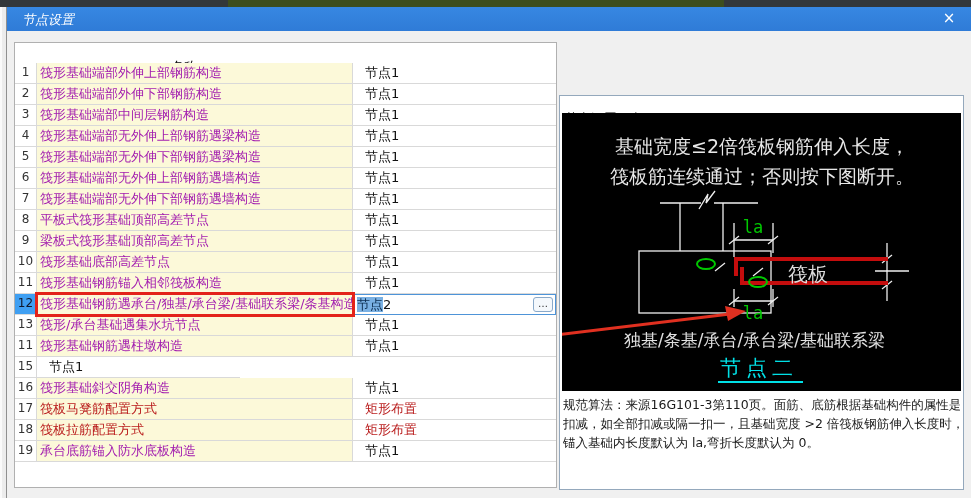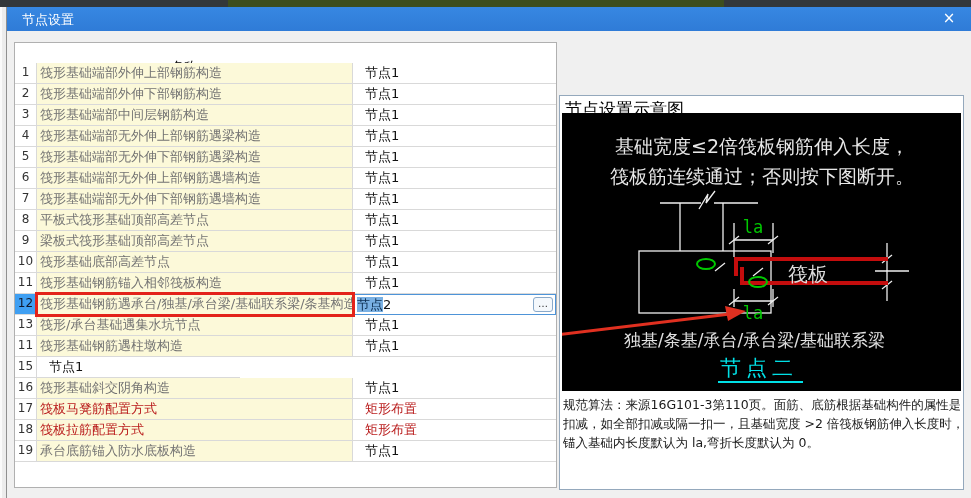--- a/index.html
+++ b/index.html
@@ -4,55 +4,55 @@
 <style>
   * { margin:0; padding:0; box-sizing:border-box; }
   html,body { width:971px; height:498px; overflow:hidden; }
   body { position:relative; font-family:"DejaVu Sans","Liberation Sans",sans-serif; background:#f0f0f0; }
 
   .top-strip { position:absolute; left:0; top:0; width:971px; height:7px; background:#33373a; }
   .top-strip .green-seg { position:absolute; left:228px; top:0; width:496px; height:7px; background:#3d4e1e; }
   .left-strip { position:absolute; left:0; top:7px; width:7px; height:491px; background:#ececec; border-left:2px solid #fafafa; border-right:1px solid #8f8f8f; }
 
   .titlebar { position:absolute; left:7px; top:7px; width:964px; height:39px;
-              background:linear-gradient(#3787e2,#2a74d0); color:#fff; }
+              background:linear-gradient(#3787e2,#2a74d0); color:#fff;font-style:italic; }
   .titlebar .title { position:absolute; left:15px; top:4px; font-size:13px; }
   .titlebar .close { position:absolute; right:13px; top:2px; font-size:15px; width:18px; text-align:center; cursor:default; }
 
   .dialog-body { position:absolute; left:7px; top:31px; width:964px; height:467px; background:#f0f0f0; }
 
   .node-table { position:absolute; left:14px; top:42px; width:543px; height:446px;
                 background:#fff; border:1px solid #b0b0b0; }
   .thead { display:flex; height:20px; }
   .th { font-size:13px; display:flex; align-items:center; justify-content:center;
         border-bottom:1px solid #c4c4c4;margin-top:24px; }
   .th.corner { width:22px; background:#fcf6e0; border-right:1px solid #d8d8d8; }
   .th.name   { width:316px; background:#f8f7f2; border-right:1px solid #d8d8d8; color:#000; }
   .th.node   { width:237px; background:#58a0dc; color:#fff; font-weight:bold; }
 
   .trow { display:flex; height:21px; }
   .cell { font-size:13px; line-height:19px; border-bottom:1px solid #d9d9d9;
           border-right:1px solid #d9d9d9; white-space:nowrap; overflow:hidden; }
   .cell.num  { width:22px; text-align:center; color:#333; background:#fff; font-size:12px; }
-  .cell.name { width:316px; background:#fcf9d9; padding-left:3px; color:#737373; }
+  .cell.name { width:316px; background:#fcf9d9; padding-left:3px; color:#a21caf; }
   .cell.node { width:203px; background:#fff; padding-left:12px; border-right:none; color:#111; }
   .trow.disabled .cell.name, .trow.disabled .cell.node { color:#b91c1c; }
   .cell.num.sel { background:#3f9ff2; color:#0f172a; }
   .cell.name.red-annotation { position:relative; z-index:5; outline:3px solid #e3231a; outline-offset:-1px; }
   .cell.node.editing { padding:0; position:relative; z-index:4; border:1px solid #4e94d8;
                        display:flex; align-items:center; }
   .editbox { flex:1; padding-left:3px; font-size:13px; color:#111; }
   .txt-selected { background:#79b0e3; color:#0c2c4e; }
   .ellipsis-btn { width:20px; height:15px; margin-right:2px; border:1px solid #8aa9c9;
                   border-radius:3px; background:#f4f8fc; font-size:10px; line-height:12px;
                   text-align:center; color:#333; }
 
   .preview-panel { position:absolute; left:559px; top:95px; width:405px; height:395px;
                    background:#fff; border:1px solid #94a8bc; }
-  .panel-title { font-size:17px; color:#000; padding:2px 5px 1px; height:17px; }
+  .panel-title { font-size:13px; color:#000; padding:14px 5px 1px; height:17px; }
   .diagram { display:block; margin:0 2px; background:#000; }
   .spec { padding:4px 3px 0; font-size:12.5px; color:#1a1a1a; line-height:19px; }
   .spec div { white-space:nowrap; overflow:hidden; }
 </style>
 </head>
 <body>
 
 <div class="top-strip">
   <div class="green-seg"></div>
 </div>

